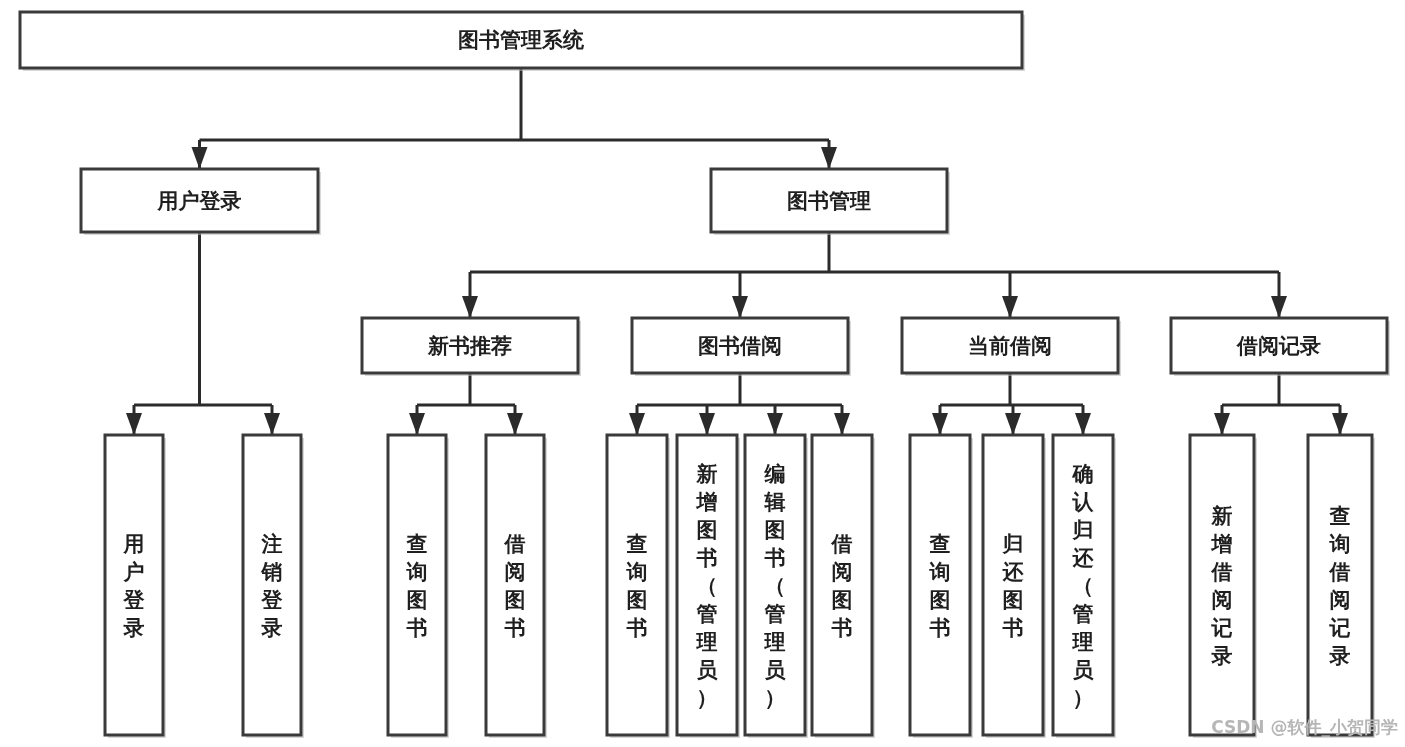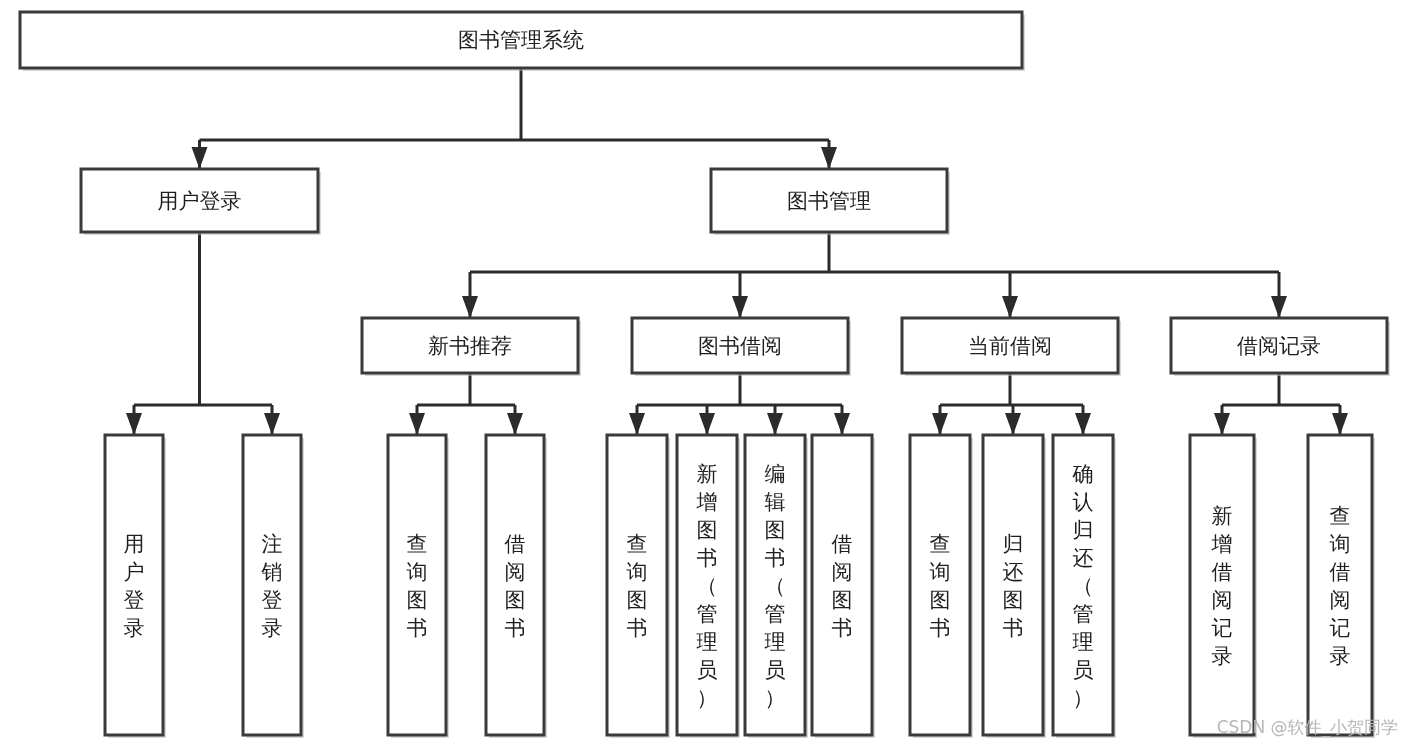--- a/index.html
+++ b/index.html
@@ -14,20 +14,21 @@
     font-family: "Liberation Sans", "DejaVu Sans", sans-serif;
     overflow: hidden;
     position: relative;
   }
   #diagram-root {
     position: absolute;
     left: 0;
     top: 0;
     width: 1405px;
     height: 661px;
+    font-weight: bold;
   }
   svg.diagram-canvas {
     display: block;
     width: 1405px;
     height: 747px;
   }
   .node-box {
     fill: #ffffff;
     stroke: #3a3a3a;
     stroke-width: 3;

